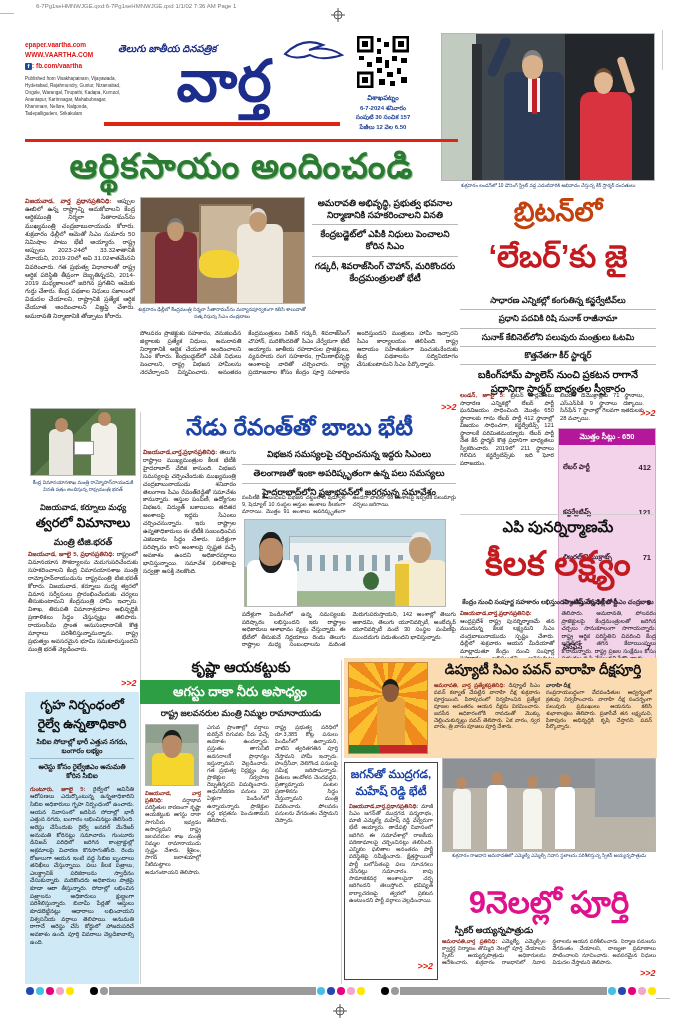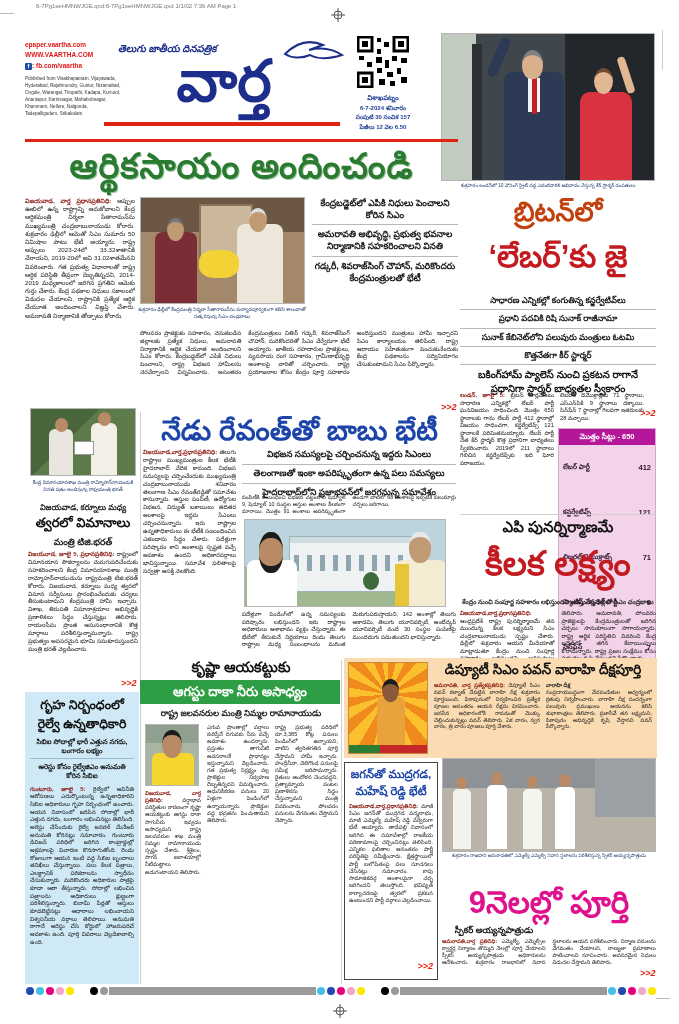--- a/index.html
+++ b/index.html
@@ -111,22 +111,22 @@
     <div class="fig" style="left:58px;top:6px;width:50px;height:52px;background:#cbb79b;border:2px solid #8a7358;"></div>
     <div class="fig" style="left:14px;top:34px;width:42px;height:73px;background:#7a2d35;border-radius:8px 8px 0 0;"></div>
     <div class="fig" style="left:26px;top:20px;width:17px;height:19px;background:#c09a72;border-radius:50%;border-top:4px solid #777;"></div>
     <div class="fig" style="left:96px;top:26px;width:46px;height:81px;background:#ece7da;border-radius:8px 8px 0 0;"></div>
     <div class="fig" style="left:108px;top:10px;width:18px;height:20px;background:#c09a72;border-radius:50%;border-top:4px solid #ddd;"></div>
     <div class="fig" style="left:58px;top:52px;width:40px;height:28px;background:#f2d234;border-radius:40%;"></div>
   </div>
   <div class="ab caption" style="left:136px;top:306px;width:172px;font-size:5px;">శుక్రవారం ఢిల్లీలో కేంద్రమంత్రి నిర్మలా సీతారామన్‌ను మర్యాదపూర్వకంగా కలిసి శాలువాతో సత్కరిస్తున్న సిఎం చంద్రబాబు</div>
 
   <div class="ab" style="left:312px;top:194px;width:146px;">
+    <div class="subitem" style="font-size:9px;">అమరావతి అభివృద్ధి, ప్రభుత్వ భవనాల నిర్మాణానికి సహకరించాలని వినతి</div>
     <div class="subitem" style="font-size:9px;">కేంద్రబడ్జెట్‌లో ఎపికి నిధులు పెంచాలని కోరిన సిఎం</div>
-    <div class="subitem" style="font-size:9px;">అమరావతి అభివృద్ధి, ప్రభుత్వ భవనాల నిర్మాణానికి సహకరించాలని వినతి</div>
     <div class="subitem" style="font-size:9px;">గడ్కరీ, శివరాజ్‌సింగ్ చౌహాన్, మరికొందరు కేంద్రమంత్రులతో భేటీ</div>
   </div>
 
   <div class="ab txt" style="left:140px;top:330px;width:318px;height:82px;font-size:6px;line-height:1.3;column-count:3;column-gap:7px;">పోలవరం ప్రాజెక్టుకు సహకారం, వెనుకబడిన జిల్లాలకు ప్రత్యేక నిధులు, అమరావతి నిర్మాణానికి ఆర్థిక చేయూత అందించాలని సిఎం కోరారు. కేంద్రబడ్జెట్‌లో ఎపికి నిధులు పెంచాలని, రాష్ట్ర విభజన హామీలను నెరవేర్చాలని విన్నవించారు. అనంతరం కేంద్రమంత్రులు నితిన్ గడ్కరీ, శివరాజ్‌సింగ్ చౌహాన్, మరికొందరితో సిఎం వేర్వేరుగా భేటీ అయ్యారు. జాతీయ రహదారుల ప్రాజెక్టులు, వ్యవసాయ రంగ సహకారం, గ్రామీణాభివృద్ధి అంశాలపై వారితో చర్చించారు. రాష్ట్ర ప్రయోజనాల కోసం కేంద్రం పూర్తి సహకారం అందిస్తుందని మంత్రులు హామీ ఇచ్చారని సిఎం కార్యాలయం తెలిపింది. రాష్ట్ర ఆదాయం సహేతుకంగా పెంచుకునేందుకు కేంద్ర పథకాలను సద్వినియోగం చేసుకుంటామని సిఎం పేర్కొన్నారు.</div>
   <div class="ab jump" style="left:441px;top:402px;">&gt;&gt;2</div>
 
   <div class="ab" style="left:460px;top:196px;width:196px;text-align:center;font-size:27px;font-weight:900;color:#c2410c;line-height:1.25;">బ్రిటన్‌లో</div>
   <div class="ab" style="left:460px;top:234px;width:196px;text-align:center;font-size:31px;font-weight:900;color:#c21a1f;line-height:1.5;">‘లేబర్’కు జై</div>
 
   <div class="ab" style="left:460px;top:292px;width:196px;">
@@ -204,21 +204,21 @@
   <div class="ab" style="left:25px;top:692px;width:114px;height:292px;background:#cfe9f6;box-sizing:border-box;padding:4px 5px;">
     <div style="font-size:12.5px;font-weight:900;color:#111;text-align:center;line-height:1.5;">గృహ నిర్బంధంలో రైల్వే ఉన్నతాధికారి</div>
     <div class="subitem" style="font-size:6.9px;border-bottom-color:#9bbccc;">సిబిఐ సోదాల్లో భారీ ఎత్తున నగదు, బంగారం లభ్యం</div>
     <div class="subitem" style="font-size:6.9px;border-bottom:none;">అరెస్టు కోసం రైల్వేజిఎం అనుమతి కోరిన సిబిఐ</div>
     <div class="txt" style="font-size:5.8px;line-height:1.32;height:196px;margin-top:2px;">
       <span class="dl" style="font-size:5.8px;">గుంటూరు, జూలై 5:</span>
       <span>రైల్వేలో అవినీతి ఆరోపణలు ఎదుర్కొంటున్న ఉన్నతాధికారిని సిబిఐ అధికారులు గృహ నిర్బంధంలో ఉంచారు. ఆయన నివాసంలో జరిపిన సోదాల్లో భారీ ఎత్తున నగదు, బంగారం లభించినట్లు తెలిసింది. అరెస్టు చేసేందుకు రైల్వే జనరల్ మేనేజర్ అనుమతి కోరినట్లు సమాచారం. గుంటూరు డివిజన్ పరిధిలో జరిగిన కాంట్రాక్టుల్లో అక్రమాలపై విచారణ కొనసాగుతోంది. రెండు రోజులుగా ఆయన ఇంటి వద్ద సిబిఐ బృందాలు తనిఖీలు చేస్తున్నాయి. పలు కీలక పత్రాలు, ఎలక్ట్రానిక్ పరికరాలను స్వాధీనం చేసుకున్నారు. మరికొందరు అధికారుల పాత్రపై కూడా ఆరా తీస్తున్నారు. సోదాల్లో లభించిన పత్రాలను అధికారులు క్షుణ్ణంగా పరిశీలిస్తున్నారు. బినామీ పేర్లతో ఆస్తులు కూడబెట్టినట్లు ఆధారాలు లభించాయని విశ్వసనీయ వర్గాలు తెలిపాయి. అనుమతి రాగానే అరెస్టు చేసి కోర్టులో హాజరుపరిచే అవకాశం ఉంది. పూర్తి వివరాలు వెల్లడికావాల్సి ఉంది.</span>
     </div>
   </div>
 
-  <div class="ab" style="left:143px;top:412px;width:313px;text-align:center;font-size:28px;font-weight:900;color:#1d44a8;line-height:1.35;">నేడు రేవంత్‌తో బాబు భేటీ</div>
+  <div class="ab" style="left:143px;top:412px;width:313px;text-align:center;font-size:23px;font-weight:900;color:#1d44a8;line-height:1.35;">నేడు రేవంత్‌తో బాబు భేటీ</div>
 
   <div class="ab txt" style="left:143px;top:449px;width:93px;height:208px;font-size:6px;line-height:1.32;">
     <span class="dl" style="font-size:6px;">విజయవాడ,వార్త,ప్రధానప్రతినిధి:</span>
     <span>తెలుగు రాష్ట్రాల ముఖ్యమంత్రుల కీలక భేటీకి హైదరాబాద్ వేదిక కానుంది. విభజన సమస్యలపై చర్చించేందుకు ముఖ్యమంత్రి చంద్రబాబునాయుడు శనివారం తెలంగాణ సిఎం రేవంత్‌రెడ్డితో సమావేశం కానున్నారు. ఆస్తుల పంపిణీ, ఉద్యోగుల విభజన, విద్యుత్ బకాయిలు తదితర అంశాలపై ఇద్దరు సిఎంలు చర్చించనున్నారు. ఇరు రాష్ట్రాల ఉన్నతాధికారులు ఈ భేటీకి సంబంధించిన ఎజెండాను సిద్ధం చేశారు. పదేళ్లుగా పరిష్కారం కాని అంశాలపై స్పష్టత వచ్చే అవకాశం ఉందని అధికారవర్గాలు భావిస్తున్నాయి. సమావేశ ఫలితాలపై సర్వత్రా ఆసక్తి నెలకొంది.</span>
   </div>
 
   <div class="ab" style="left:242px;top:446px;width:214px;">
     <div class="subitem" style="font-size:8.8px;">విభజన సమస్యలపై చర్చించనున్న ఇద్దరు సిఎంలు</div>
     <div class="subitem" style="font-size:8.8px;">తెలంగాణతో ఇంకా అపరిష్కృతంగా ఉన్న పలు సమస్యలు</div>
     <div class="subitem" style="font-size:8.8px;">హైదరాబాద్‌లోని ప్రజాభవన్‌లో జరగనున్న సమావేశం</div>

